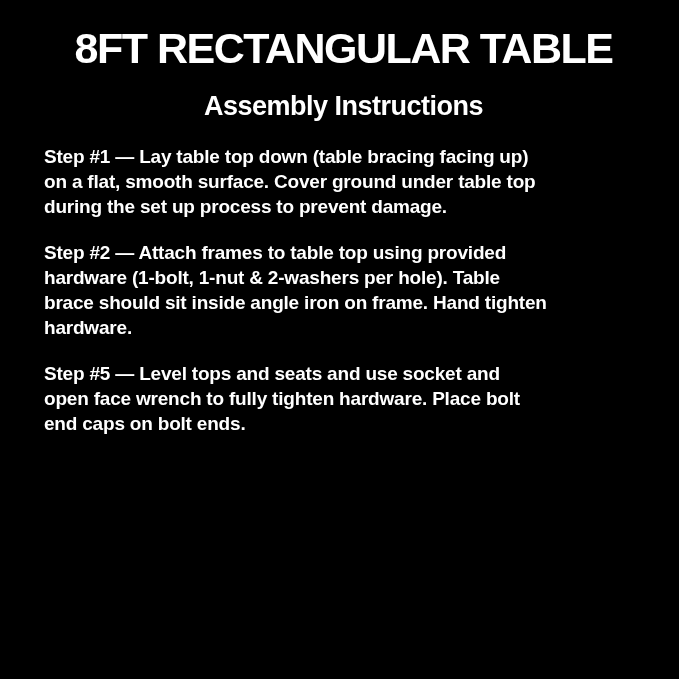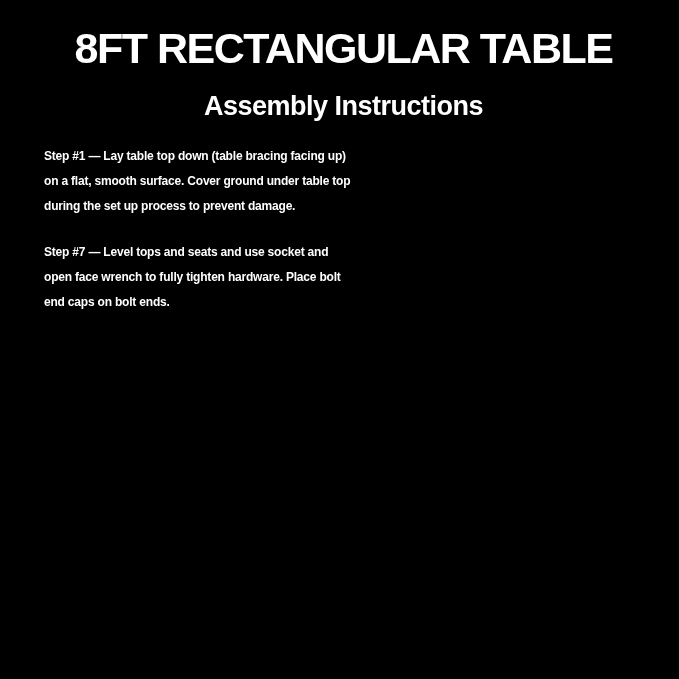--- a/index.html
+++ b/index.html
@@ -33,37 +33,41 @@
   .subtitle {
     font-size: 27px;
     line-height: 1.15;
     letter-spacing: -0.5px;
     margin-top: 20px;
   }
   .steps {
     margin-top: 22px;
   }
   .step {
-    font-size: 12px;
+    font-size: 19px;
     line-height: 25px;
     letter-spacing: -0.2px;
     white-space: pre-line;   
     margin: 0 0 21px 0;
   }
 </style>
 </head>
 <body>
 
 <div class="card">
   <div class="header">
     <div class="title">8FT RECTANGULAR TABLE</div>
     <div class="subtitle">Assembly Instructions</div>
   </div>
 
   <div class="steps">
     <p class="step">Step #1  —  Lay table top down (table bracing facing up)
 on a flat, smooth surface. Cover ground under table top
 during the set up process to prevent damage.</p>
-    <p class="step">Step #7  —  Level tops and seats and use socket and
+    <p class="step">Step #2  —  Attach frames to table top using provided
+hardware (1-bolt, 1-nut &amp; 2-washers per hole). Table
+brace should sit inside angle iron on frame. Hand tighten
+hardware.</p>
+    <p class="step">Step #5  —  Level tops and seats and use socket and
 open face wrench to fully tighten hardware. Place bolt
 end caps on bolt ends.</p>
   </div>
 </div>
 
 </body></html>

